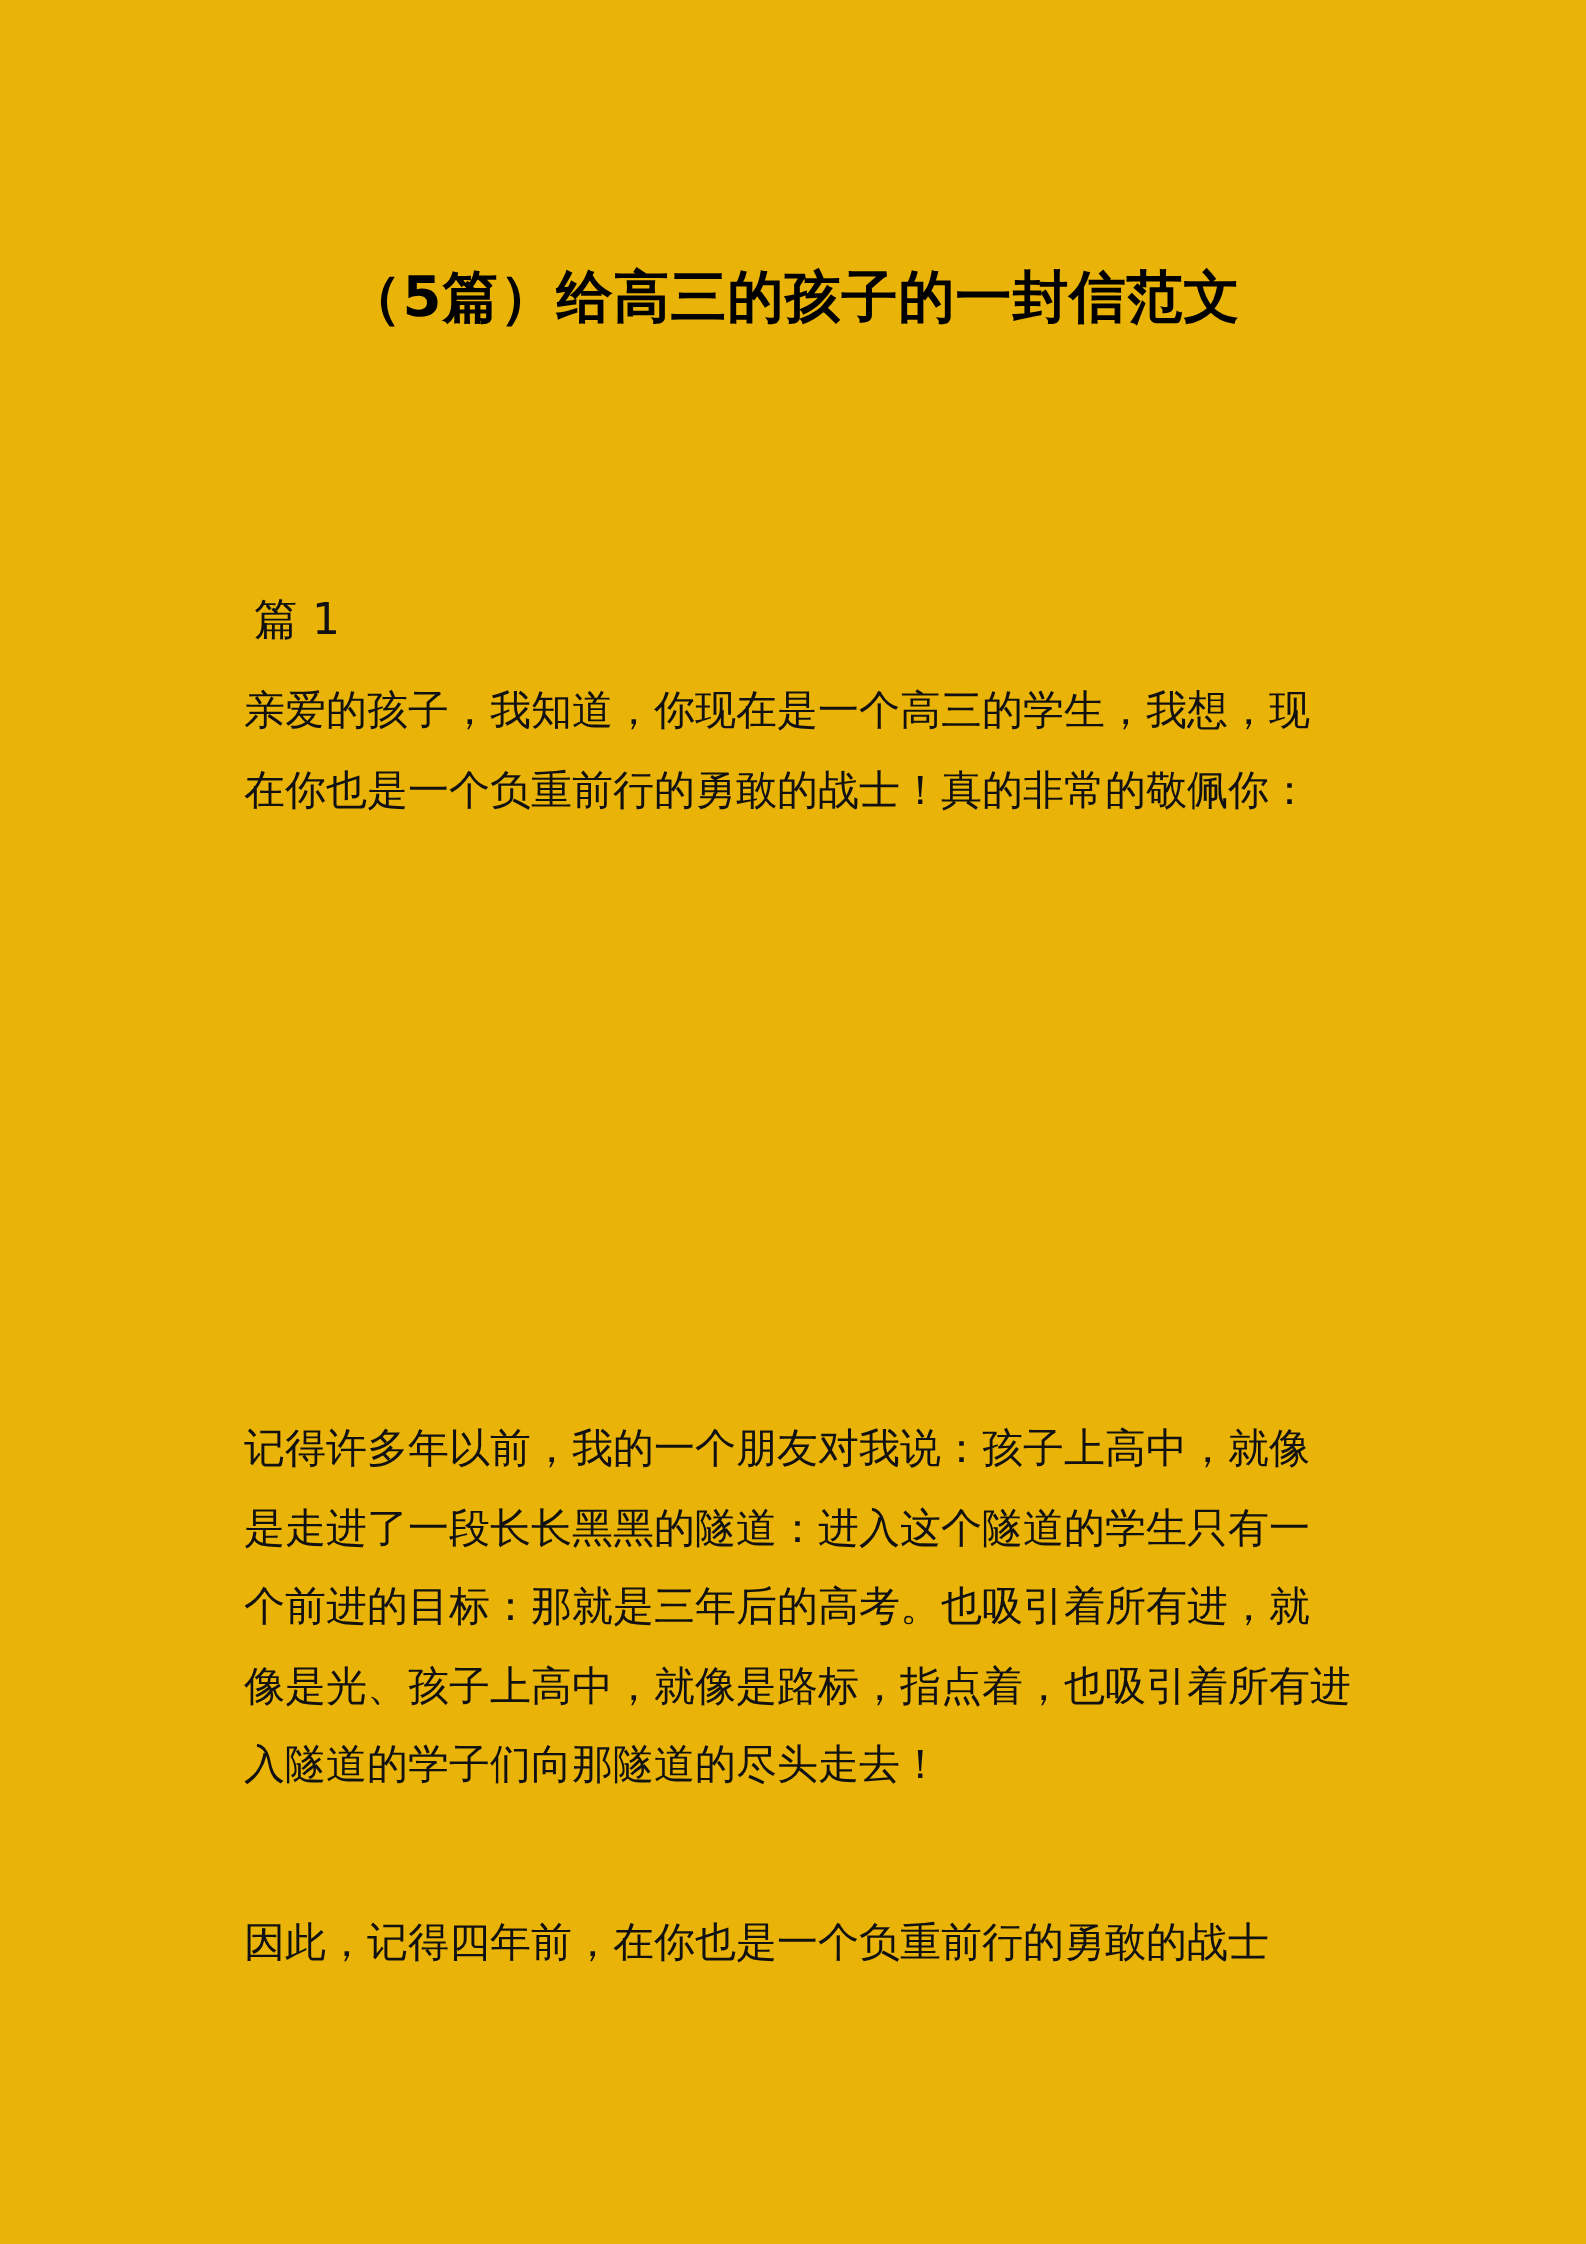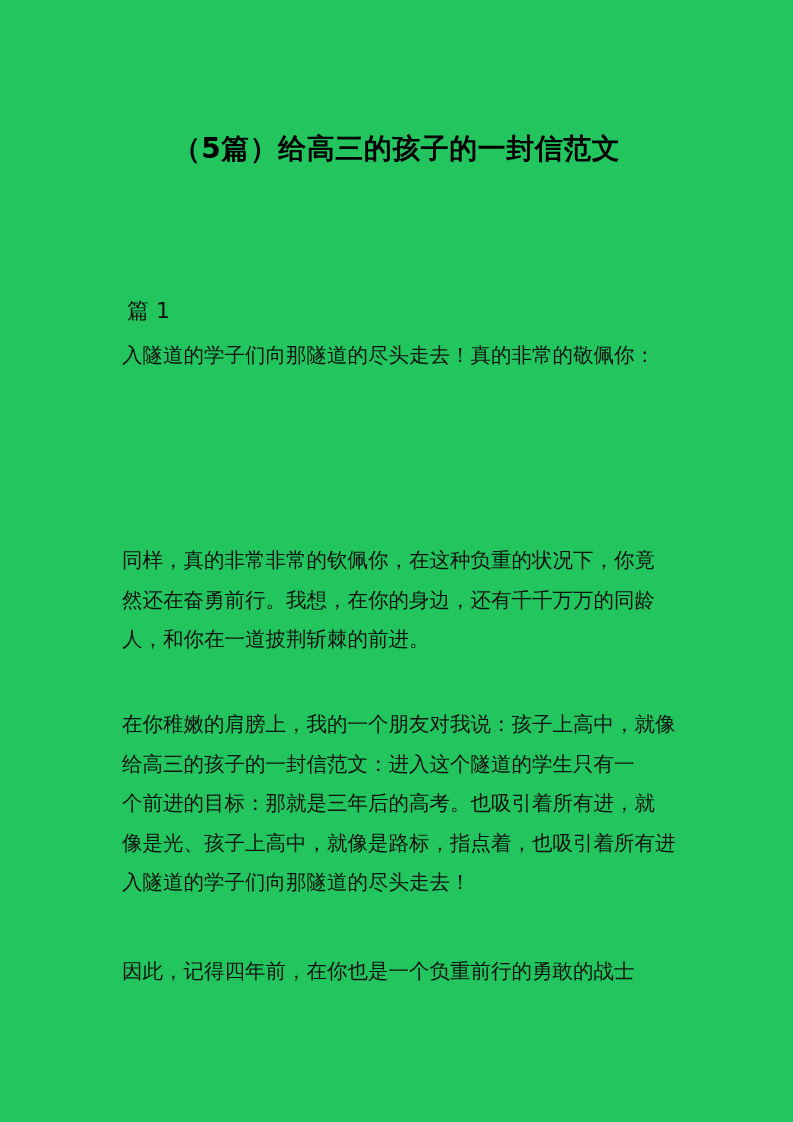--- a/index.html
+++ b/index.html
@@ -14,21 +14,21 @@
       overflow: hidden;
       font-family: "DejaVu Sans", "Liberation Sans", sans-serif;
       color: #111111;
     }
     .page {
       position: absolute;
       left: 0;
       top: 0;
       width: 793px;
       height: 1122px;
-      background: #22c55e;
+      background: #eab308;
     }
     .title {
       position: absolute;
       top: 127px;
       left: 0;
       width: 793px;
       text-align: center;
       font-size: 28px;
       font-weight: bold;
       letter-spacing: 0.5px;
@@ -60,32 +60,28 @@
 </head>
 <body>
 
 <div class="page">
 
   <div class="title">（5篇）给高三的孩子的一封信范文</div>
 
   <div class="section-label">篇 1</div>
 
   <div class="body-block" style="top: 336px;">
-    <span class="line">入隧道的学子们向那隧道的尽头走去！真的非常的敬佩你：</span>
+    <span class="line">亲爱的孩子，我知道，你现在是一个高三的学生，我想，现</span>
+    <span class="line">在你也是一个负重前行的勇敢的战士！真的非常的敬佩你：</span>
   </div>
 
-  <div class="body-block" style="top: 541px;">
-    <span class="line">同样，真的非常非常的钦佩你，在这种负重的状况下，你竟</span>
-    <span class="line">然还在奋勇前行。我想，在你的身边，还有千千万万的同龄</span>
-    <span class="line">人，和你在一道披荆斩棘的前进。</span>
-  </div>
 
   <div class="body-block" style="top: 705px;">
-    <span class="line">在你稚嫩的肩膀上，我的一个朋友对我说：孩子上高中，就像</span>
-    <span class="line">给高三的孩子的一封信范文：进入这个隧道的学生只有一</span>
+    <span class="line">记得许多年以前，我的一个朋友对我说：孩子上高中，就像</span>
+    <span class="line">是走进了一段长长黑黑的隧道：进入这个隧道的学生只有一</span>
     <span class="line">个前进的目标：那就是三年后的高考。也吸引着所有进，就</span>
     <span class="line">像是光、孩子上高中，就像是路标，指点着，也吸引着所有进</span>
     <span class="line">入隧道的学子们向那隧道的尽头走去！</span>
   </div>
 
   <div class="body-block" style="top: 952px;">
     <span class="line">因此，记得四年前，在你也是一个负重前行的勇敢的战士</span>
   </div>
 
 </div>

